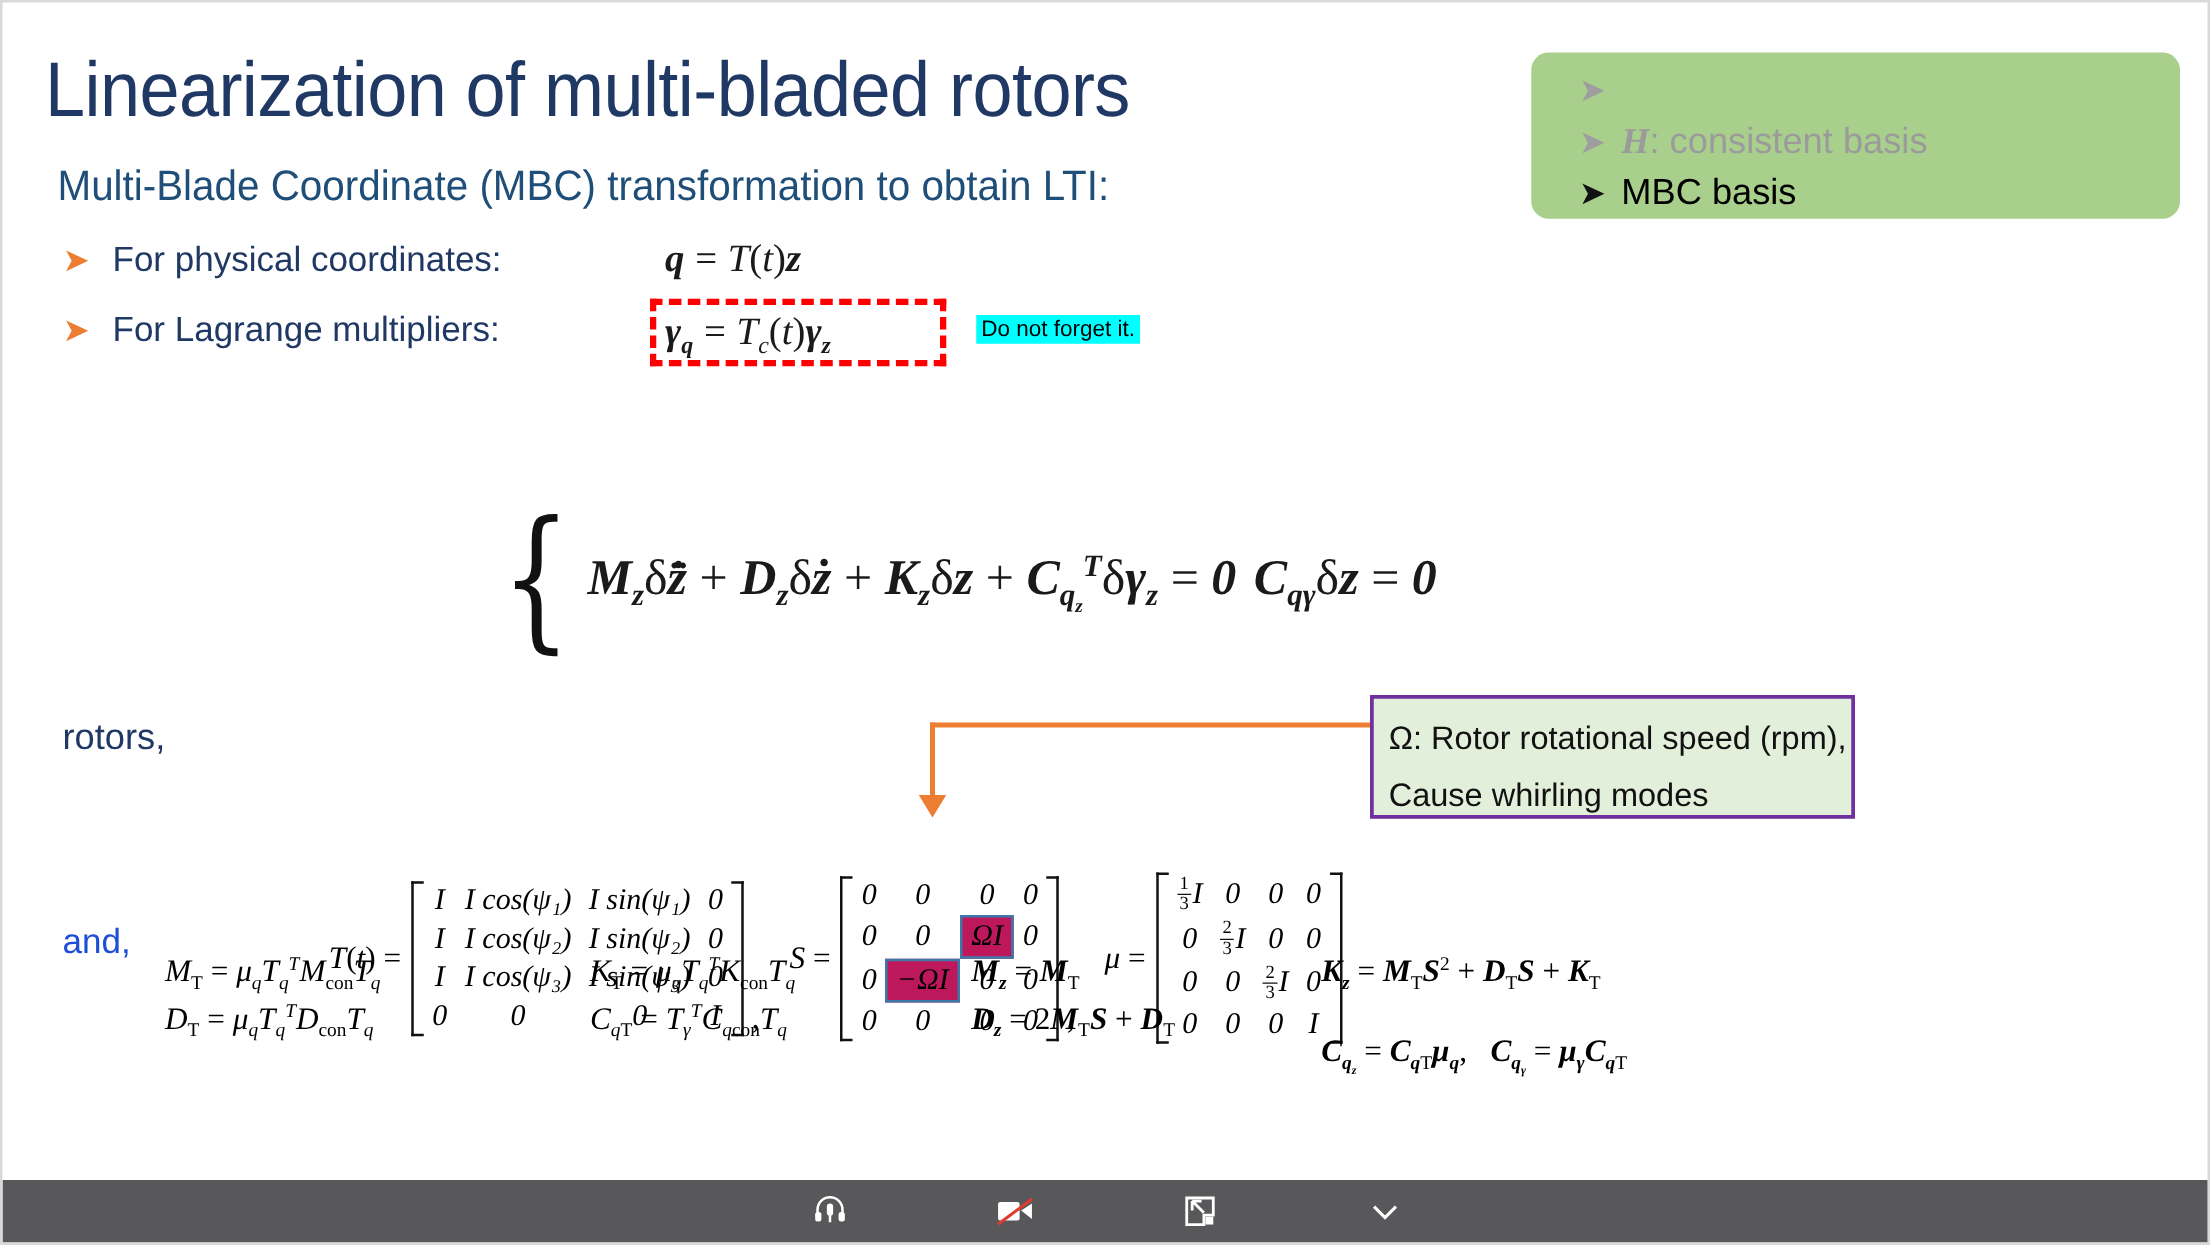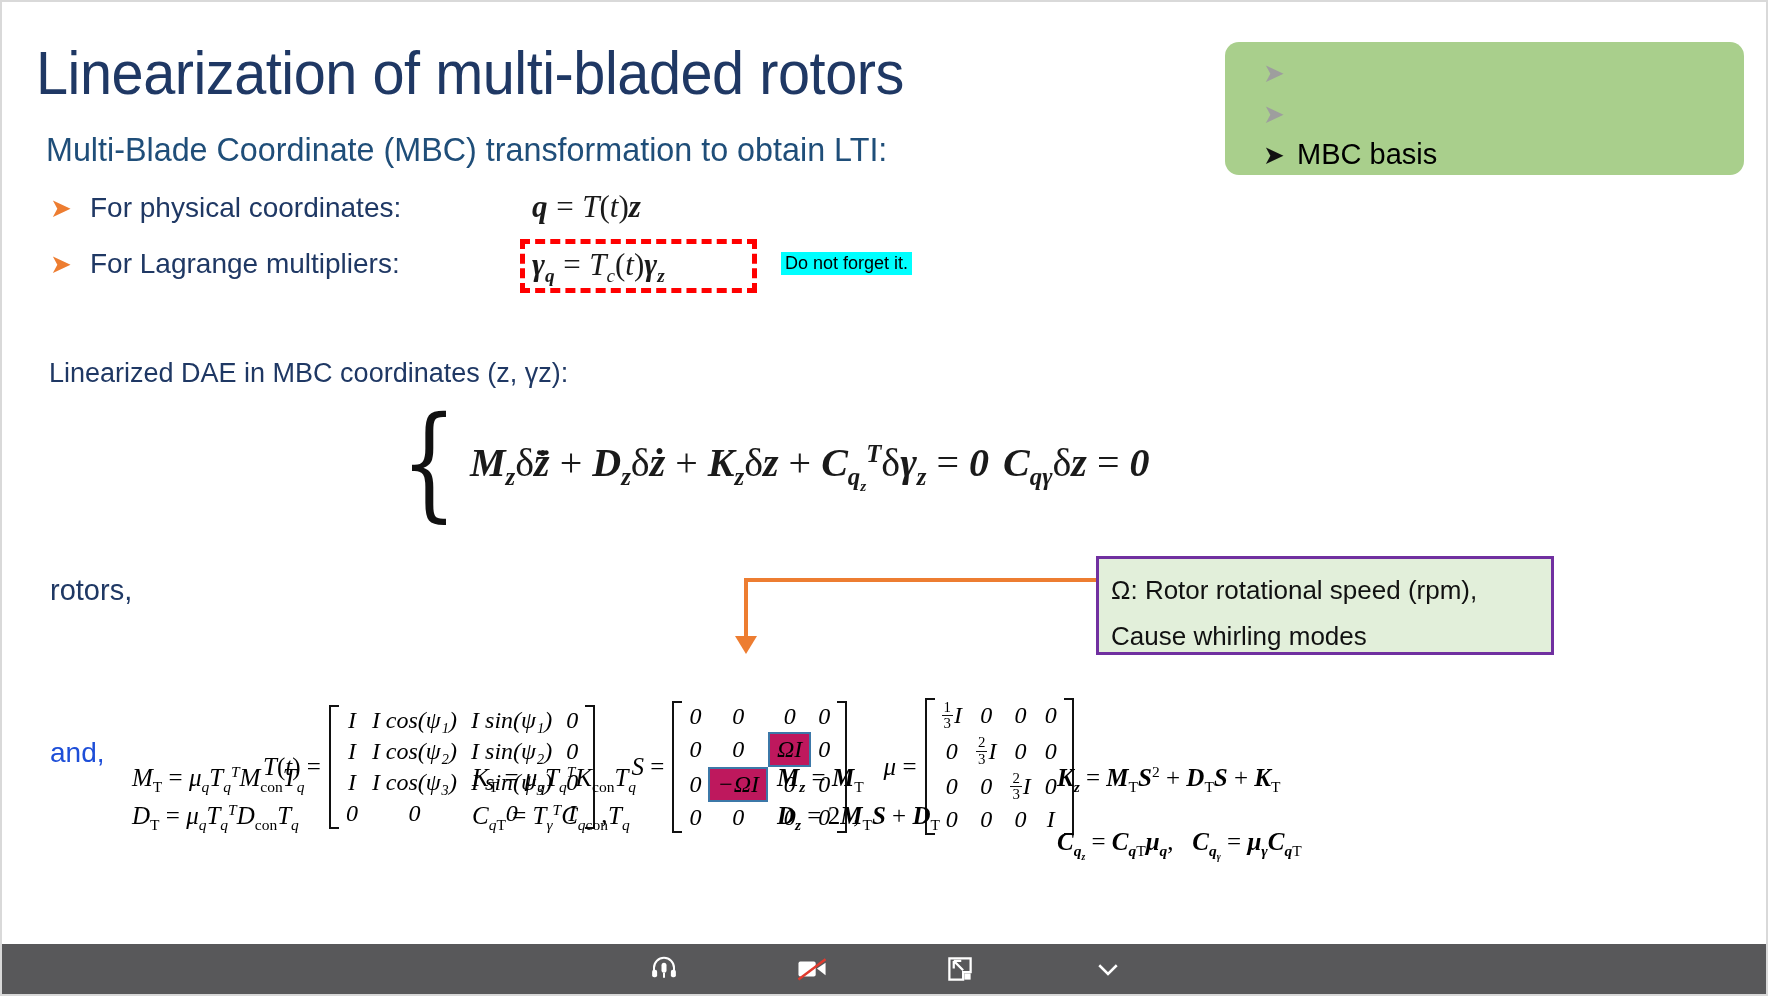--- a/index.html
+++ b/index.html
@@ -181,21 +181,21 @@
   .arrow-head{
     position:absolute;left:733px;top:634px;
     width:0;height:0;
     border-left:11px solid transparent;
     border-right:11px solid transparent;
     border-top:18px solid #ED7D31;
   }
 
   
   .callout{
-    position:absolute;left:1094px;top:554px;width:458px;height:99px;
+    position:absolute;left:1094px;top:554px;width:388px;height:99px;
     background:#E2EFDA;border:3px solid #7030A0;
     box-sizing:border-box;
     padding:8px 12px 0 12px;
   }
   .callout div{font-size:26px;color:#111;line-height:46px;white-space:nowrap;}
 
   
   .eqgrid{position:absolute;left:0;top:762px;width:1768px;height:90px;}
   .eqcol{position:absolute;display:flex;flex-direction:column;gap:10px;}
   .eqcol div{font-size:25px;white-space:nowrap;font-family:"Liberation Serif", serif;}
@@ -221,20 +221,21 @@
 <div class="slide">
 
   <div class="title">Linearization of multi-bladed rotors</div>
 
   <div class="agenda-box">
     <div class="agenda-item dim">
       <span class="agenda-arrow">➤</span>
     </div>
     <div class="agenda-item dim">
       <span class="agenda-arrow">➤</span>
+      <span class="agenda-text"><i>H</i>: consistent basis</span>
     </div>
     <div class="agenda-item active">
       <span class="agenda-arrow">➤</span>
       <span class="agenda-text">MBC basis</span>
     </div>
   </div>
 
   <div class="subhead">Multi-Blade Coordinate (MBC) transformation to obtain LTI:</div>
 
   <div class="bullet b1">
@@ -245,23 +246,20 @@
   <div class="bullet b2">
     <span class="barrow">➤</span>
     <span>For Lagrange multipliers:</span>
   </div>
 
   <div class="eq-q"><span class="mth bm">q</span> <span class="mth">=</span> <span class="mth mi">T</span><span class="mth">(</span><span class="mth mi">t</span><span class="mth">)</span><span class="mth bm">z</span></div>
   <div class="dashbox"></div>
   <div class="eq-g"><span class="mth bm">γ<sub>q</sub></span> <span class="mth">=</span> <span class="mth mi">T<sub>c</sub></span><span class="mth">(</span><span class="mth mi">t</span><span class="mth">)</span><span class="mth bm">γ<sub>z</sub></span></div>
   <div class="cyan">Do not forget it.</div>
 
-  <div class="lin-label">
-    <span>Linearized DAE in MBC coordinates (z, γᴢ):</span>
-  </div>
   <div class="dae">
     <span class="brace">{</span>
     <div class="dae-lines">
       <div class="mth"><span class="mth bm">M<sub>z</sub></span><span class="mth">δ</span><span class="mth bm">z̈̇</span> <span class="mth">+</span> <span class="mth bm">D<sub>z</sub></span><span class="mth">δ</span><span class="mth bm">ż</span> <span class="mth">+</span> <span class="mth bm">K<sub>z</sub></span><span class="mth">δ</span><span class="mth bm">z</span> <span class="mth">+</span> <span class="mth bm">C<sub>q<sub>z</sub></sub><sup>T</sup></span><span class="mth">δ</span><span class="mth bm">γ<sub>z</sub></span> <span class="mth">=</span> <span class="mth bm">0</span></div>
       <div class="mth"><span class="mth bm">C<sub>qγ</sub></span><span class="mth">δ</span><span class="mth bm">z</span> <span class="mth">=</span> <span class="mth bm">0</span></div>
     </div>
   </div>
 
   <div class="where-label">rotors,</div>
 

